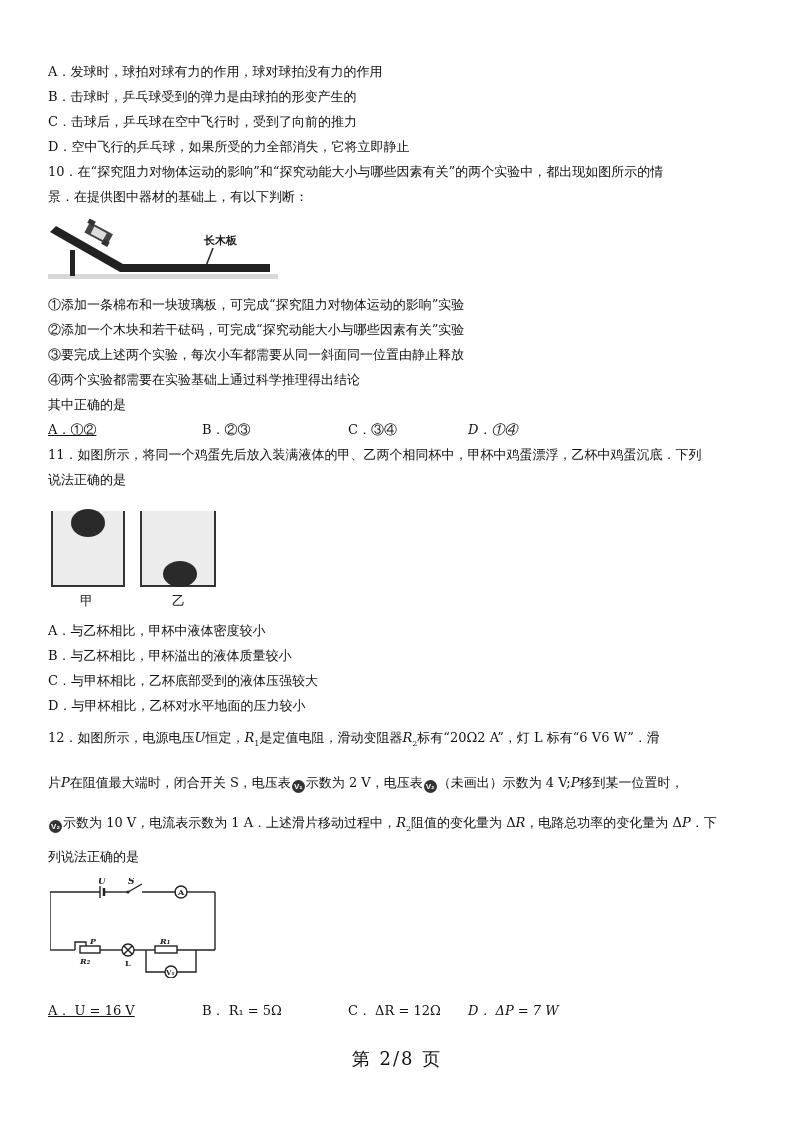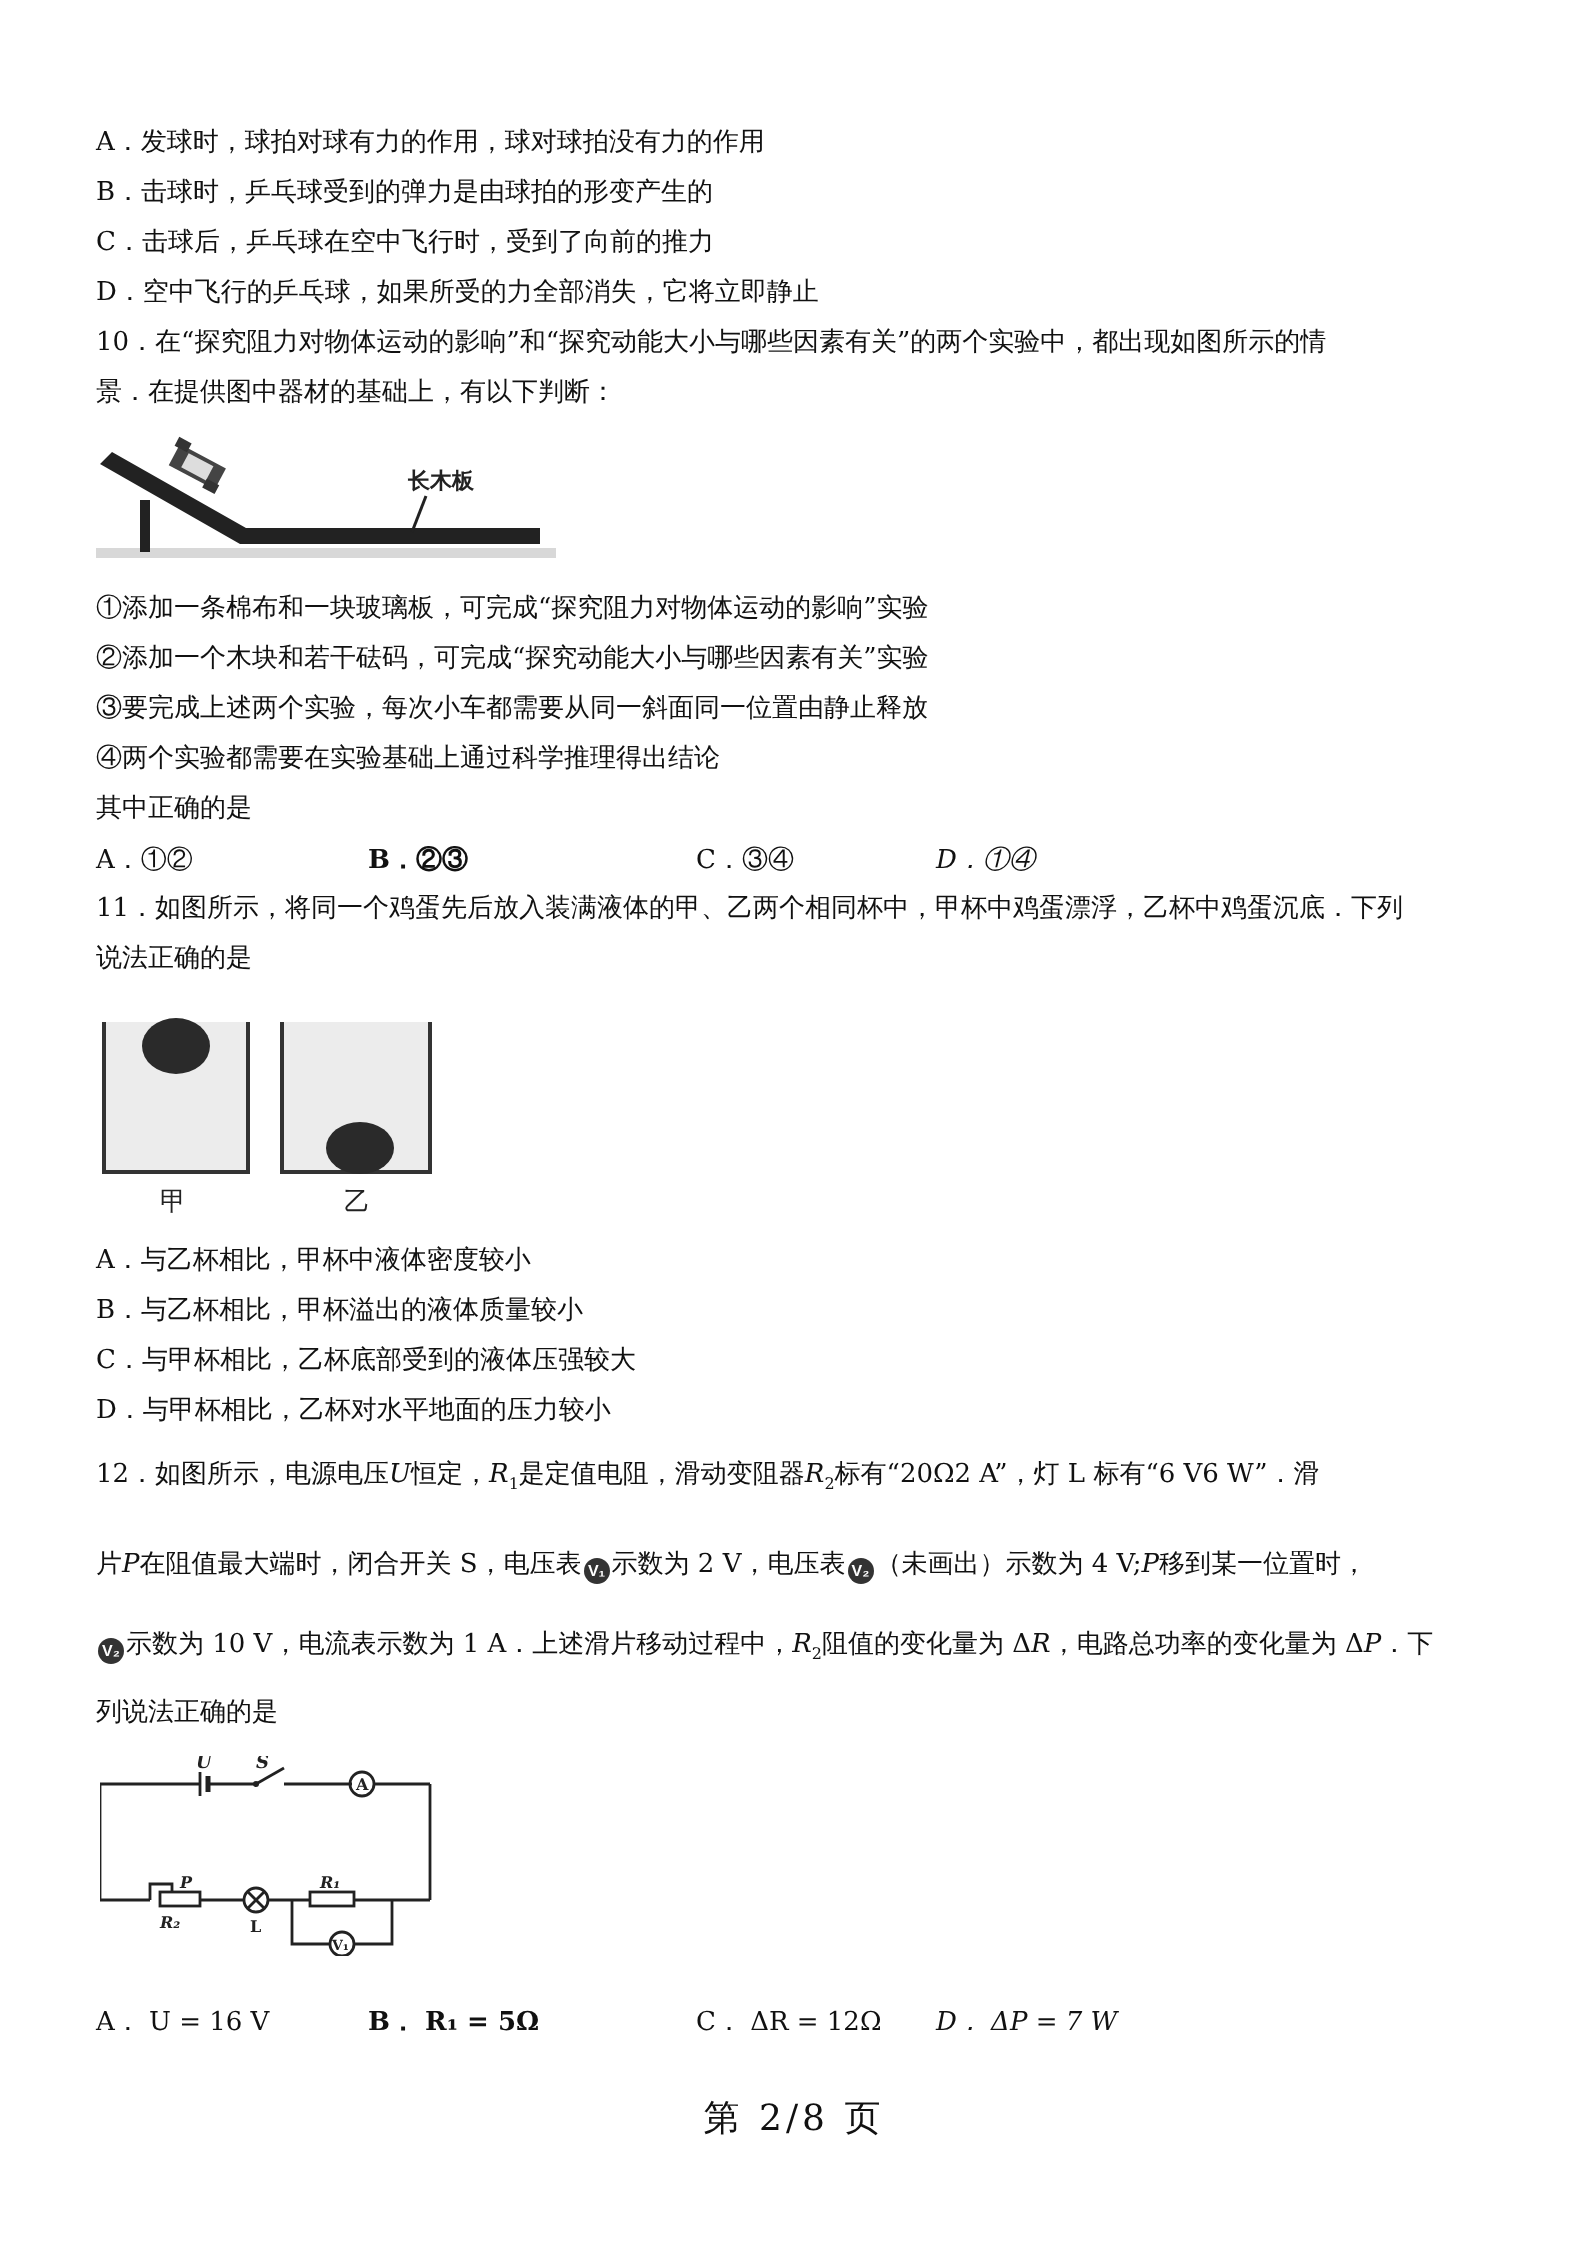--- a/index.html
+++ b/index.html
@@ -8,22 +8,22 @@
     font-family: "DejaVu Serif", "Liberation Serif", serif;
     color: #111;
     font-size: 13px;
   }
   .line {
     position: absolute; left: 48px; white-space: nowrap;
     line-height: 18px; font-size: 13px;
   }
   .opts4 { position: absolute; left: 48px; width: 600px; height: 18px; font-size: 13px; }
   .opts4 span { position: absolute; top: 0; white-space: nowrap; }
-  .opts4 .o0 { left: 0; }
-  .opts4 .o1 { left: 136px; font-weight: bold; }
+  .opts4 .o0 { left: 0; text-decoration: underline; }
+  .opts4 .o1 { left: 154px; }
   .opts4 .o2 { left: 280px; margin-left: 20px; }
   .opts4 .o3 { left: 420px; font-style: italic; }
   .fig { position: absolute; }
   .vm {
     display: inline-block; width: 13px; height: 13px; border-radius: 50%;
     background: #333; color: #fff; font-size: 8px; line-height: 13px;
     text-align: center; font-family: "Liberation Sans", sans-serif; font-weight: bold;
     vertical-align: -2px; margin: 0 1px;
   }
   i.m { font-style: italic; }

